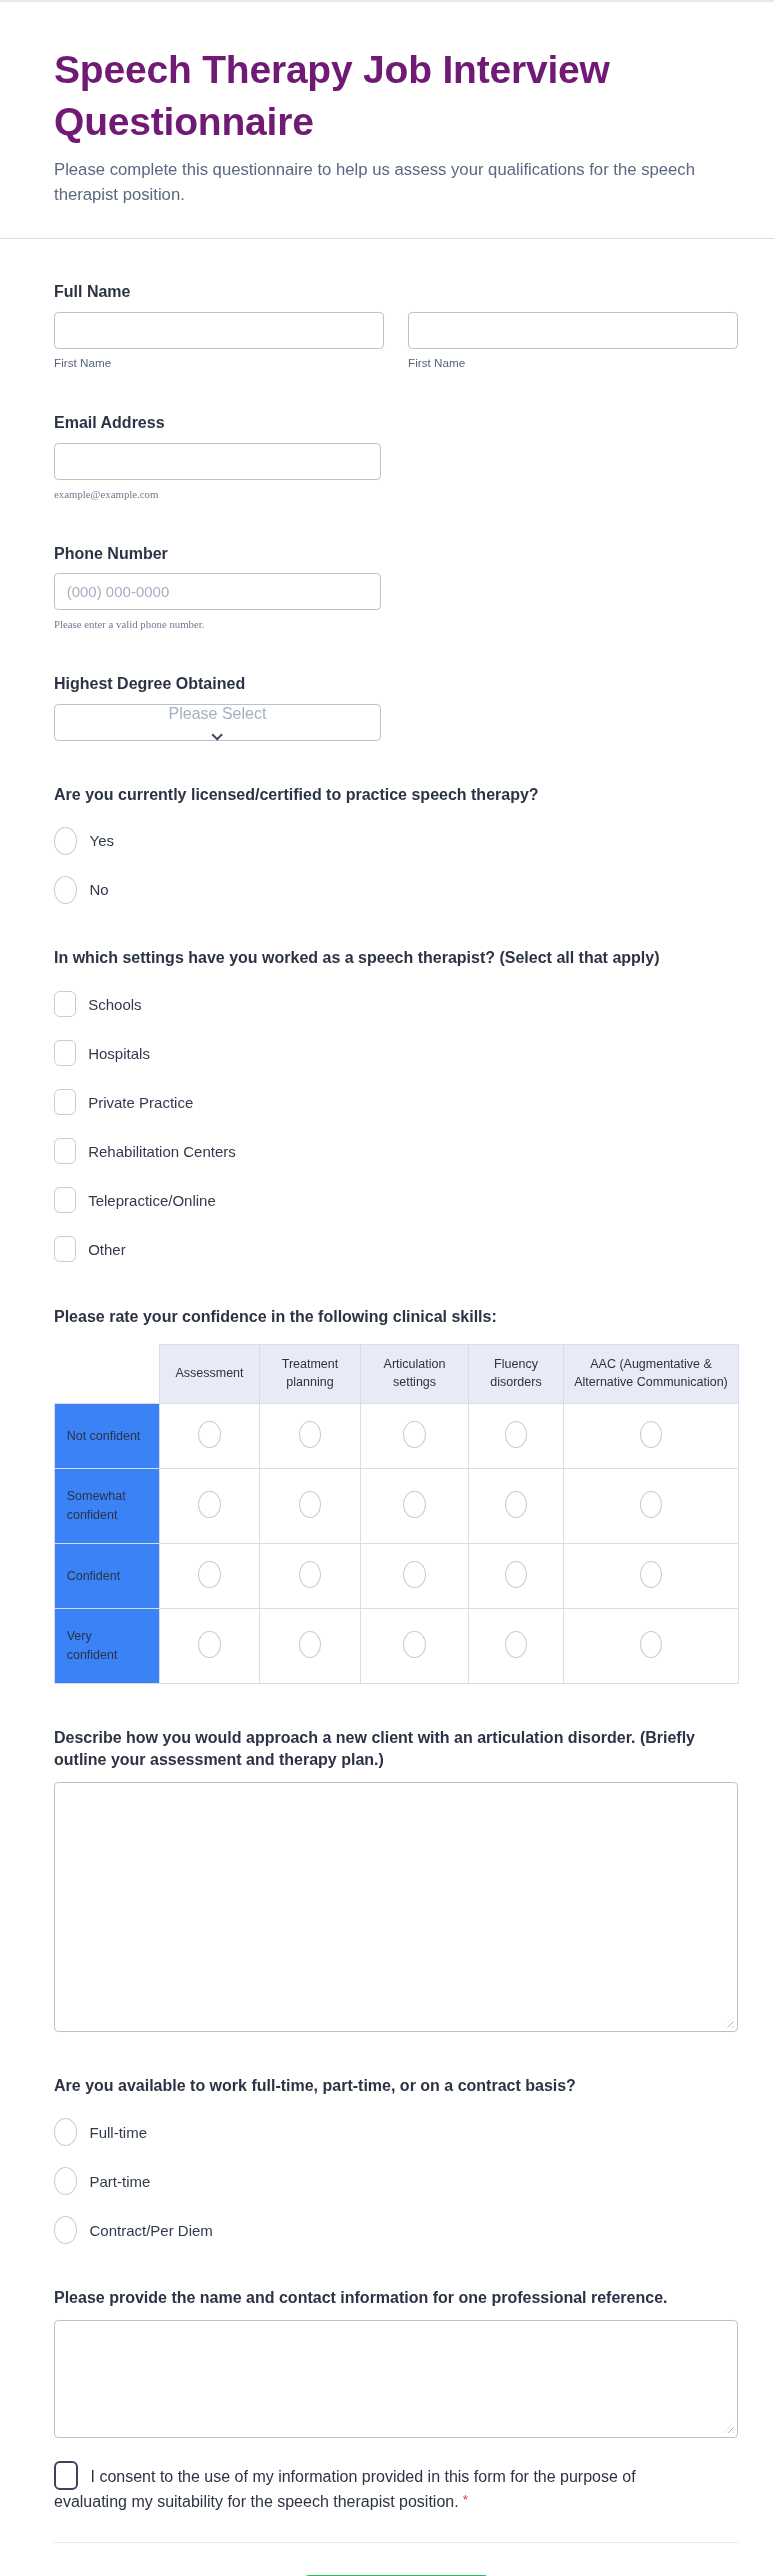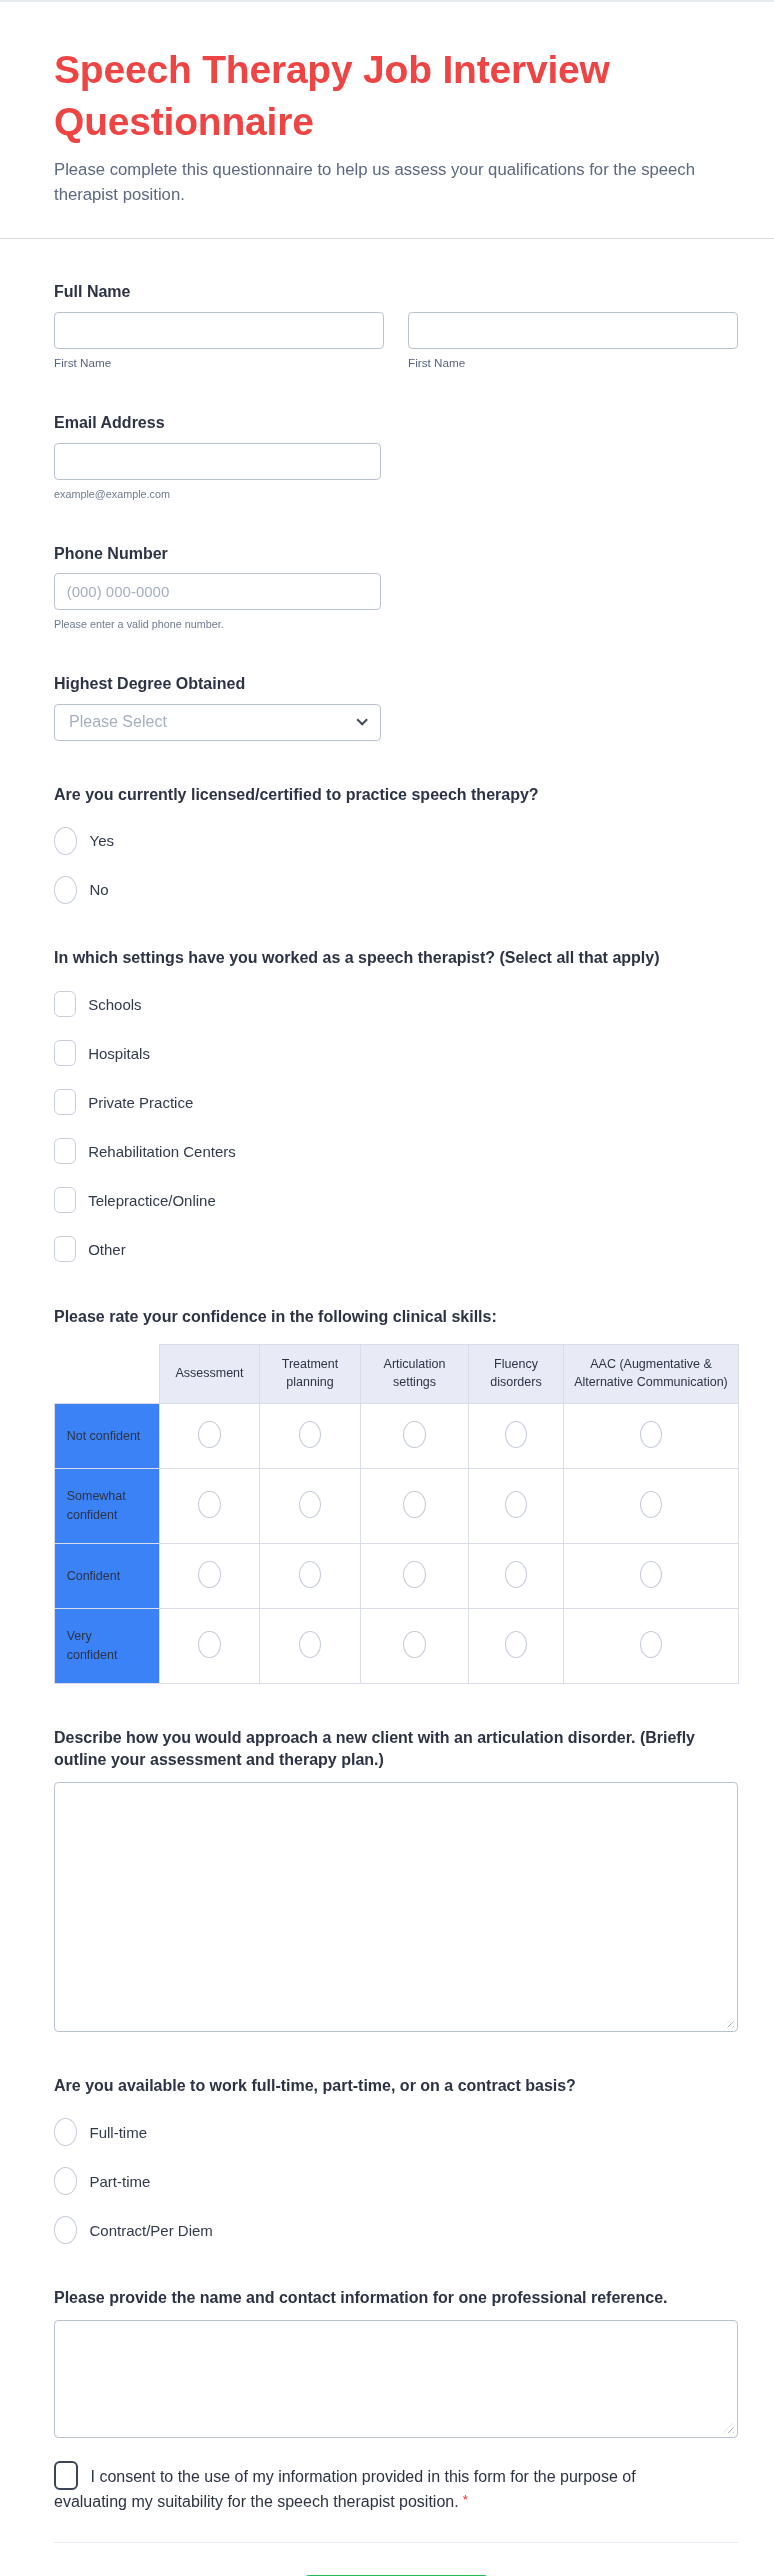--- a/index.html
+++ b/index.html
@@ -3,42 +3,42 @@
 <meta charset="utf-8">
 <style>
   * { margin:0; padding:0; box-sizing:border-box; }
   html,body { background:#ffffff; }
   body { font-family:"Liberation Sans","DejaVu Sans",sans-serif; color:#2c3345; }
   .page { width:775px; min-height:2576px; margin:0 auto; background:#fff; display:flex; flex-direction:column; position:relative; }
   .top-line { height:1.7px; background:#e6e9ee; }
 
   
   .header { padding:42px 37px 30px 54px; }
-  .form-title { font-size:39px; font-weight:700; line-height:1.33; color:#ef4444; max-width:621px; letter-spacing:-0.2px; }
+  .form-title { font-size:39px; font-weight:700; line-height:1.33; color:#701a75; max-width:621px; letter-spacing:-0.2px; }
   .form-subtitle { margin-top:10px; font-size:16.7px; line-height:1.5; color:#5b6880; max-width:690px; }
   .divider { height:0.8px; background:#d7dce5; }
 
   
   .form-body { padding:0 37px 0 54px; }
   .q { margin-top:43px; }
   .q-label { font-size:16px; font-weight:700; color:#2c3345; line-height:1.4; }
 
   .input { display:block; height:37px; width:327px; border:0.8px solid #b9c1cf; border-radius:4.2px;
            font-family:inherit; font-size:15px; color:#14532d; padding:0 11.7px; background:#fff; outline:none; }
   .input::placeholder { color:#a6b0c1; opacity:1; }
   .mt10 { margin-top:8.3px; }
 
   .name-row { display:flex; gap:24px; margin-top:8.3px; }
   .name-col { flex:1; }
   .name-col .input { width:100%; }
   .sublabel { margin-top:7.5px; font-size:11.7px; color:#57647e; }
-  .hint { margin-top:7.5px; font-size:10.8px; color:#6f7b90; }
+  .hint { margin-top:7.5px; font-size:10.8px; color:#6f7b90;font-family:Liberation Serif, serif; }
 
   .select { width:327px; height:37px; border:0.8px solid #b9c1cf; border-radius:4.2px; margin-top:8.3px;
-            display:flex; align-items:center; justify-content:space-between; padding:0 14px; cursor:pointer; background:#fff; }
+            display:flex; align-items:center; justify-content:space-between; padding:0 14px; cursor:pointer; background:#fff;flex-direction:column; }
   .select-value { font-size:16px; color:#a6b0c1; }
   .chevron { width:8.3px; height:8.3px; border-right:2.1px solid #3f4759; border-bottom:2.1px solid #3f4759;
              transform:rotate(45deg); margin-top:-4.2px; }
 
   .opts { margin-top:9.2px; }
   .opt-row { display:flex; align-items:center; margin-top:21px; min-height:28px; cursor:pointer; }
   .radio { width:23px; height:28px; border:1.7px solid #c6cdda; border-radius:50%; flex:none; background:#fff; }
   .checkbox { width:21.7px; height:26px; border:1.7px solid #c6cdda; border-radius:5.8px; flex:none; background:#fff; }
   .opt-label { margin-left:12.5px; font-size:15px; color:#313a4d; }
 

